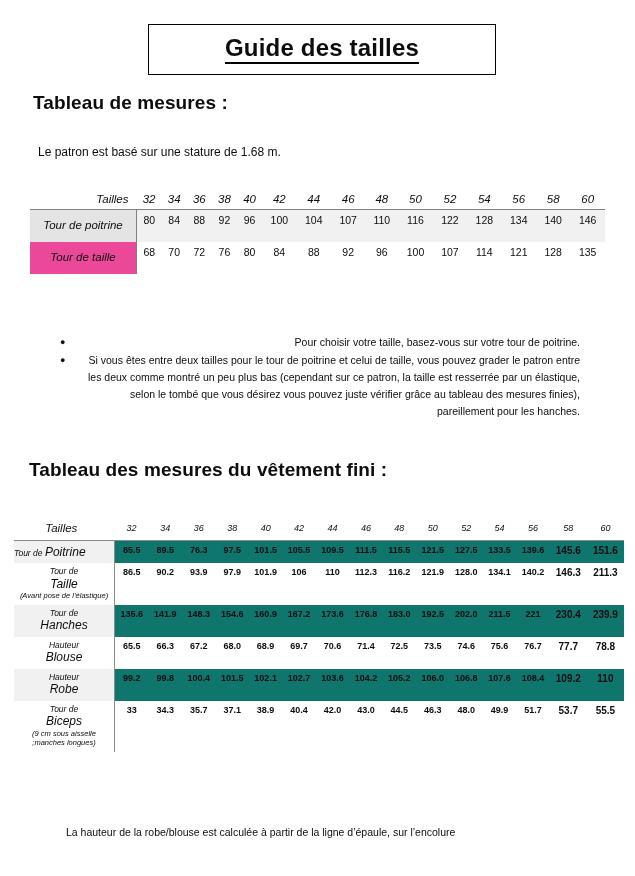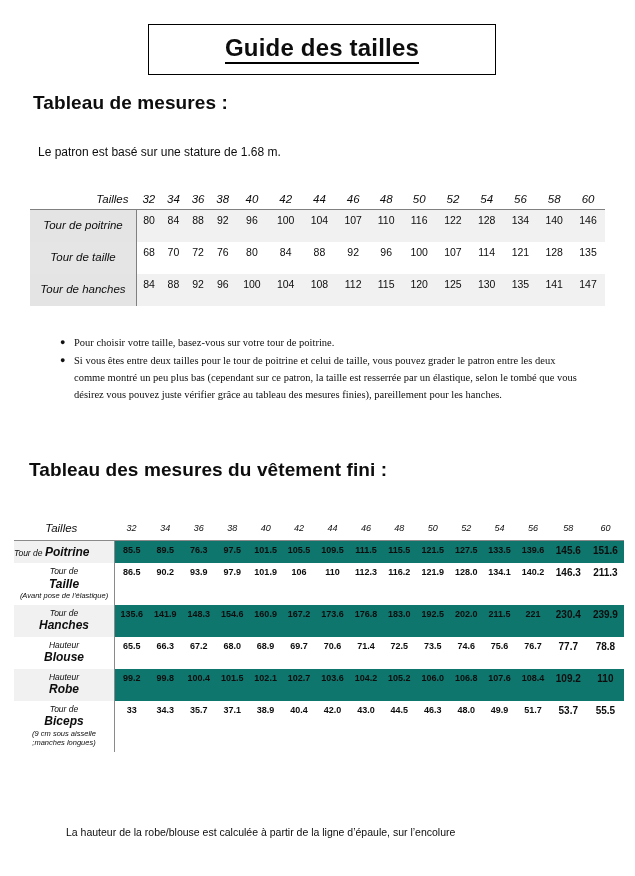--- a/index.html
+++ b/index.html
@@ -42,42 +42,42 @@
   
   .bullets{
     position:absolute;left:60px;top:334px;width:520px;
     font-size:10.5px;line-height:1.62;
   }
   .bullet-row{display:flex;align-items:flex-start;margin-bottom:1px;}
   .bullet-dot{
     width:14px;flex:0 0 14px;text-align:left;
     font-size:9px;line-height:1.85;color:#111;
   }
-  .bullet-text{flex:1 1 auto;text-align:left;font-family:Liberation Serif, serif;}
+  .bullet-text{flex:1 1 auto;text-align:right;}
 
   
   table{border-collapse:collapse;}
   .tbl{position:absolute;font-size:10.5px;}
 
   
   #table-mesures{left:30px;top:190px;width:575px;}
   #table-mesures td,#table-mesures th{padding:0;}
   #table-mesures .hdr{
     font-style:italic;font-size:11.5px;text-align:center;
     padding:3px 0 4px 0;color:#0d0d0d;font-weight:normal;
     border-bottom:1.2px solid #808080;
   }
   #table-mesures .hdr-lbl{
     font-style:italic;font-size:11.5px;text-align:right;
     padding:3px 8px 4px 0;font-weight:normal;
     border-bottom:1.2px solid #808080;
   }
   #table-mesures .lbl{
     font-style:italic;font-size:11.5px;text-align:center;
-    background:#e5e5e5;border-right:1.2px solid #808080;
+    background:#ec4899;border-right:1.2px solid #808080;
     padding:4px 6px 5px 6px;line-height:1.25;width:94px;
   }
   #table-mesures .cell{
     text-align:center;font-size:10.5px;padding:4px 0 16px 0;
     vertical-align:top;
   }
   #table-mesures tr.shade .cell{background:#f1f1f1;}
   #table-mesures tr.shade .lbl{background:#e4e4e4;}
 
   
@@ -93,21 +93,21 @@
     padding:2px 6px 6px 0;font-weight:normal;
     border-bottom:1.2px solid #8a8a8a;
   }
   #table-fini .lbl{
     text-align:center;border-right:1.3px solid #8a8a8a;
     padding:3px 4px 4px 4px;line-height:1.25;width:92px;
     font-style:italic;font-size:8.5px;
   }
   #table-fini .lbl .lbl-small{font-size:8.5px;font-style:italic;display:block;}
   #table-fini .lbl .lbl-big{
-    font-size:12px;font-weight:bold;font-style:italic;display:block;
+    font-size:12px;font-weight:normal;font-style:italic;display:block;
     line-height:1.2;
   }
   #table-fini .lbl .lbl-paren{
     font-size:7.5px;font-style:italic;display:block;line-height:1.25;
   }
   #table-fini .lbl.inline{padding:4px 4px 4px 0;text-align:left;}
   #table-fini .lbl.inline .lbl-small{display:inline;}
   #table-fini .lbl.inline .lbl-big{display:inline;}
   #table-fini .cell{
     text-align:center;font-size:9px;font-weight:bold;
@@ -181,38 +181,20 @@
           <td class="cell">88</td>
           <td class="cell">92</td>
           <td class="cell">96</td>
           <td class="cell">100</td>
           <td class="cell">107</td>
           <td class="cell">114</td>
           <td class="cell">121</td>
           <td class="cell">128</td>
           <td class="cell">135</td>
         </tr>
-        <tr class="shade">
-          <td class="lbl">Tour de hanches</td>
-          <td class="cell">84</td>
-          <td class="cell">88</td>
-          <td class="cell">92</td>
-          <td class="cell">96</td>
-          <td class="cell">100</td>
-          <td class="cell">104</td>
-          <td class="cell">108</td>
-          <td class="cell">112</td>
-          <td class="cell">115</td>
-          <td class="cell">120</td>
-          <td class="cell">125</td>
-          <td class="cell">130</td>
-          <td class="cell">135</td>
-          <td class="cell">141</td>
-          <td class="cell">147</td>
-        </tr>
       </tbody>
   </table>
 
   <div class="bullets">
       <div class="bullet-row">
         <span class="bullet-dot">●</span>
         <span class="bullet-text">Pour choisir votre taille, basez-vous sur votre tour de poitrine.</span>
       </div>
       <div class="bullet-row">
         <span class="bullet-dot">●</span>

